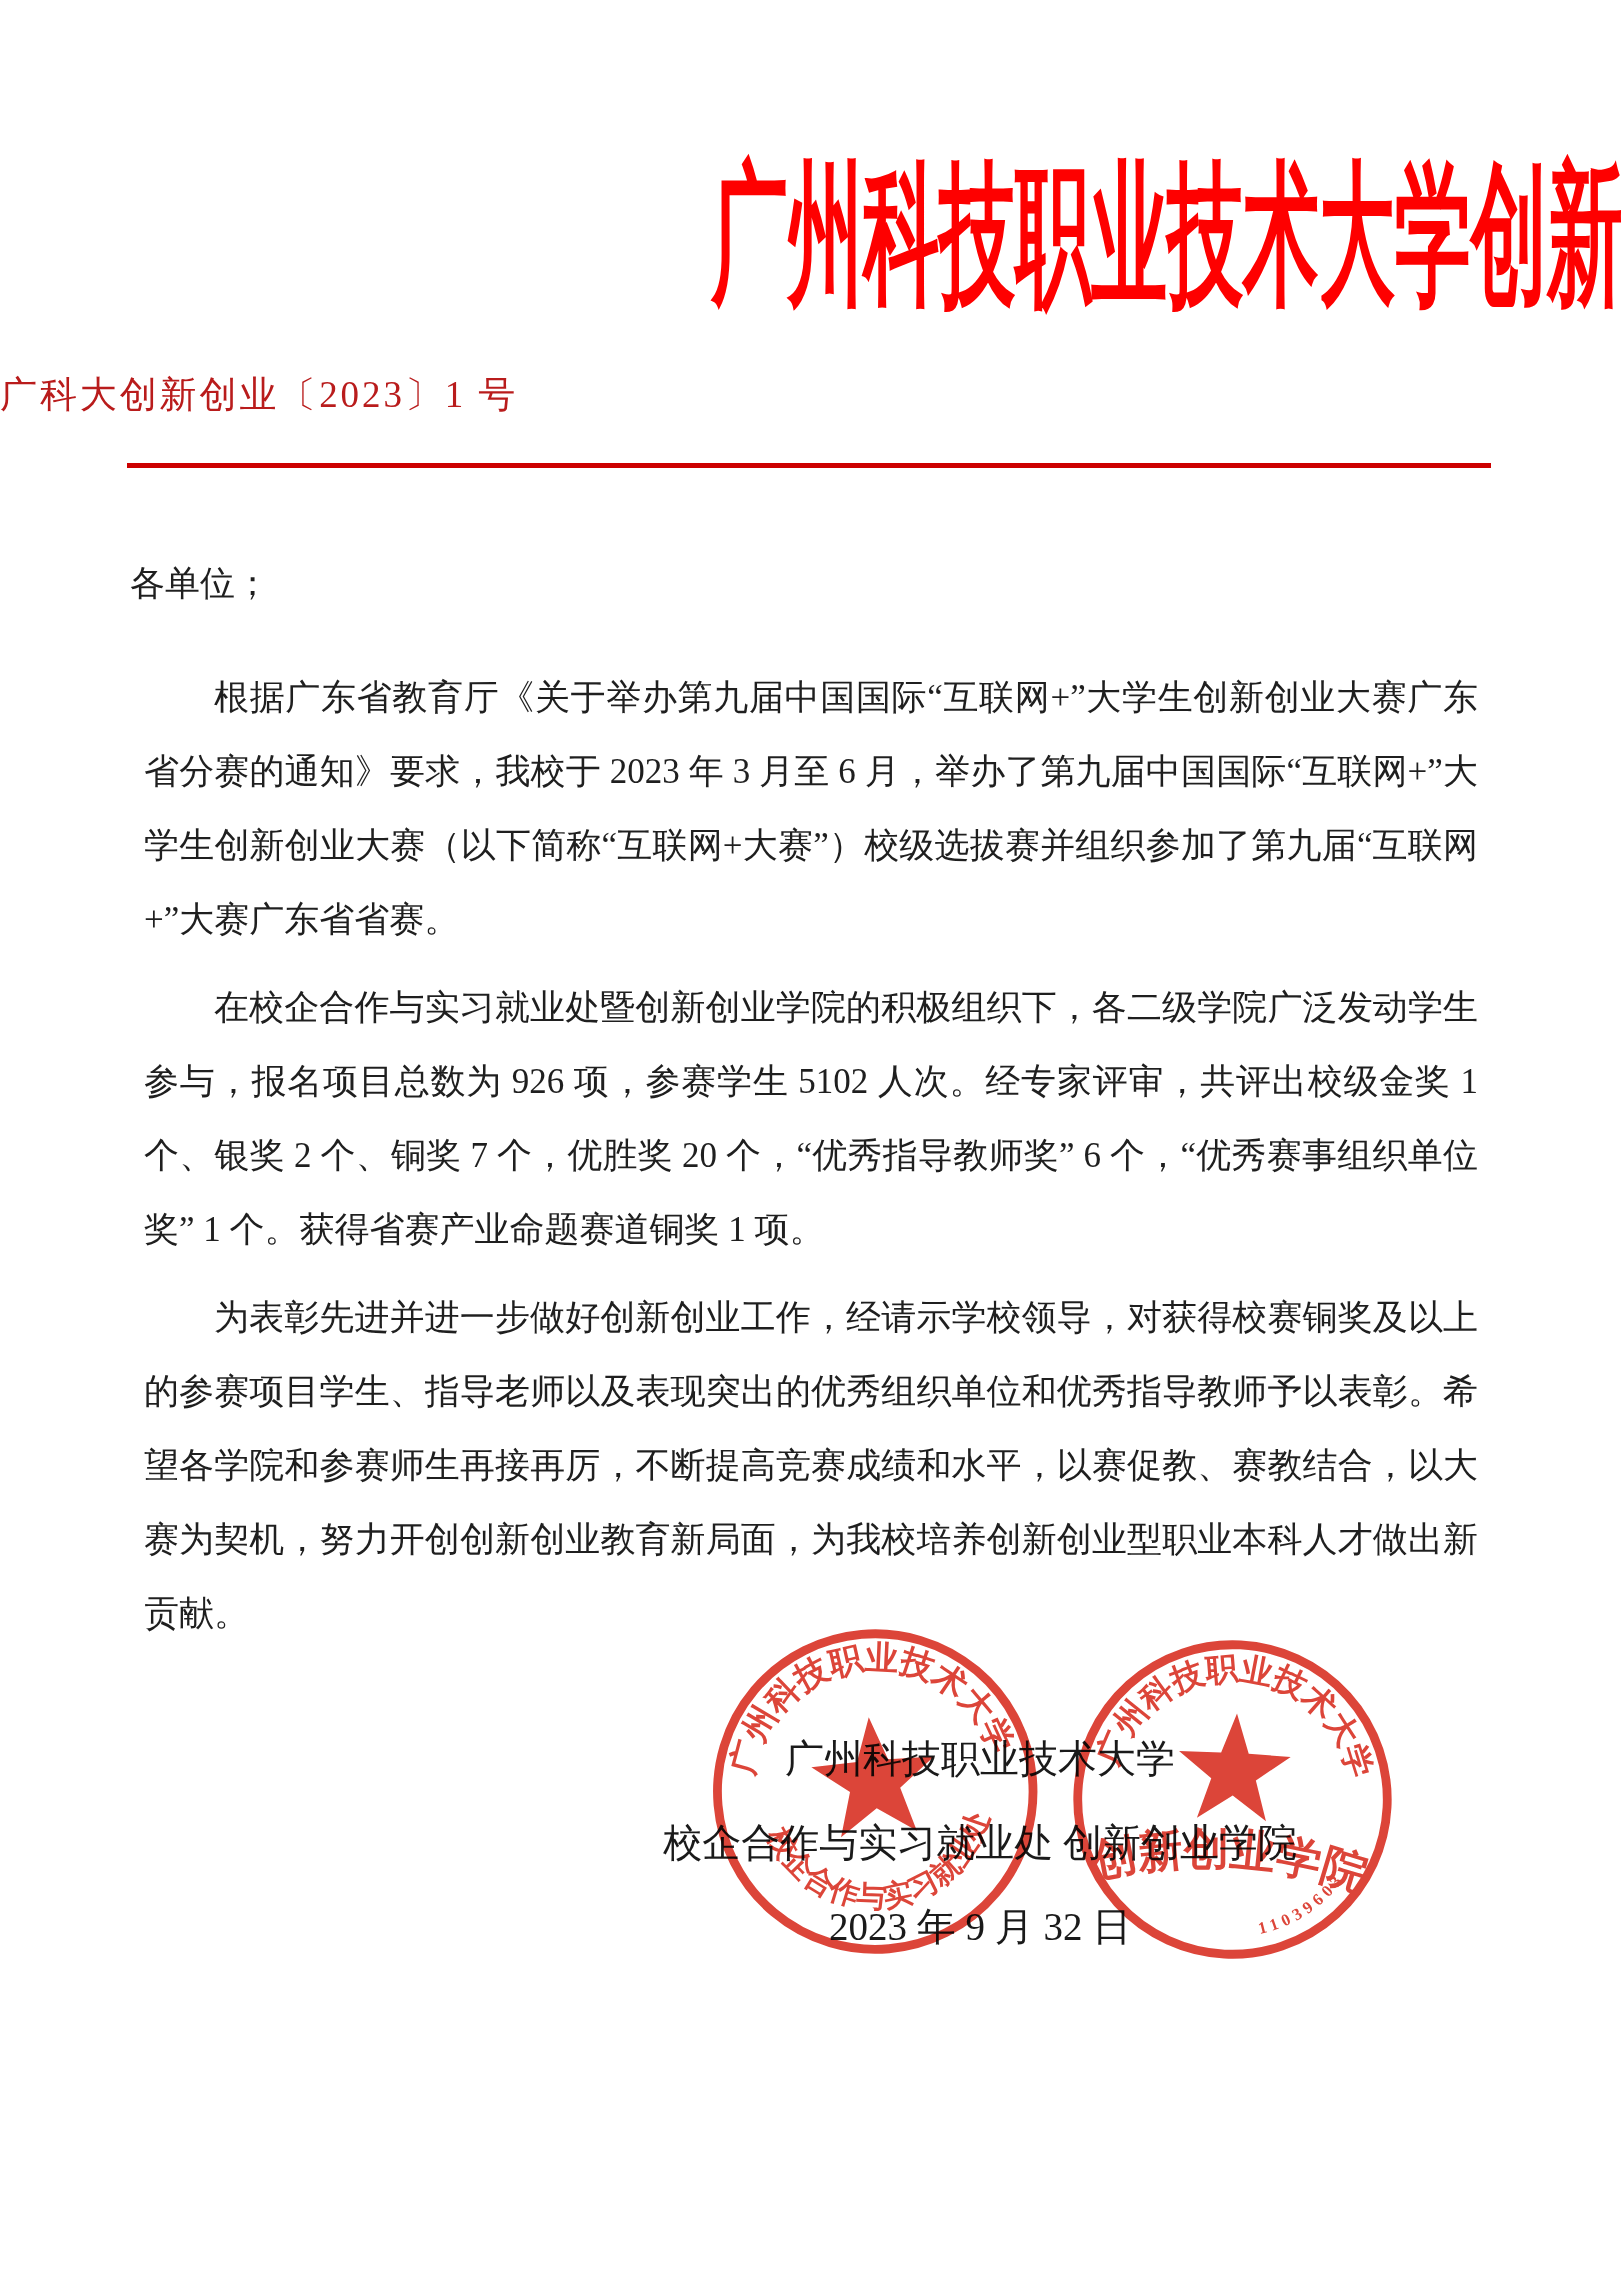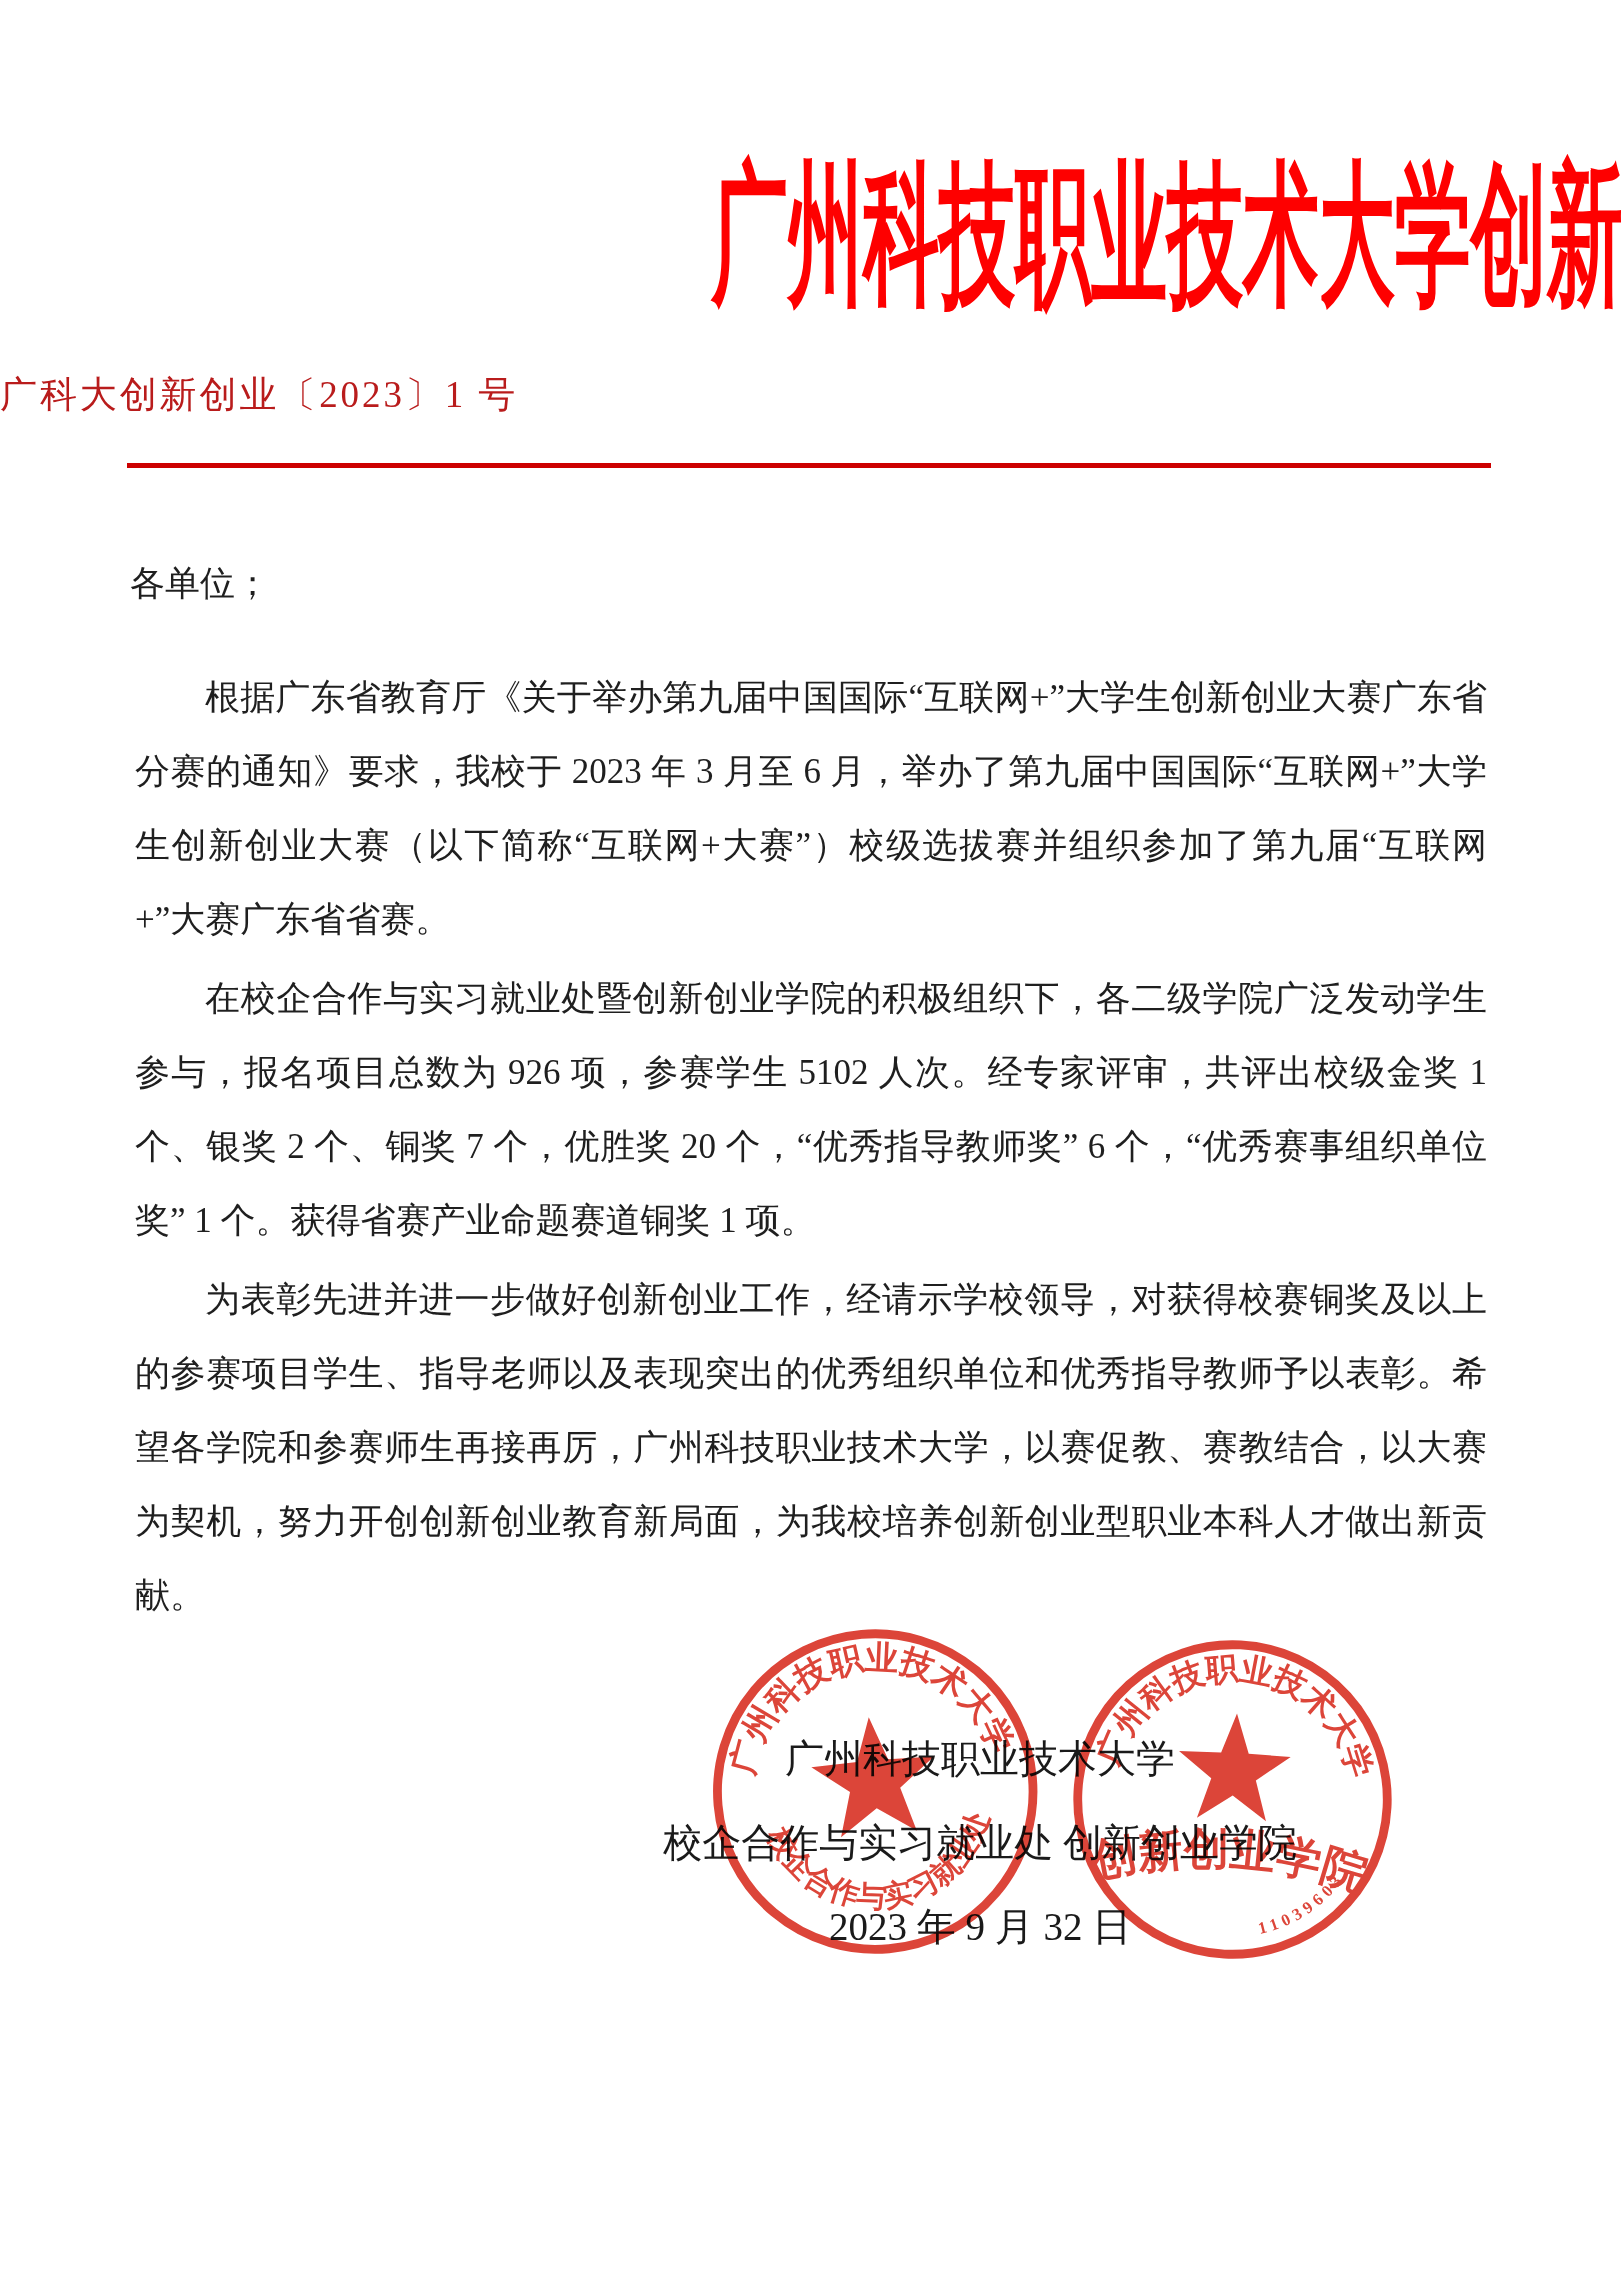--- a/index.html
+++ b/index.html
@@ -53,21 +53,21 @@
     position: absolute;
     top: 549px;
     left: 130px;
     width: 1362px;
     font-size: 35px;
     line-height: 74px;
     text-align: justify;
   }
   .salutation { margin: 0 0 38px 0; font-family: Liberation Mono, monospace; }
   .body-text p.para {
-    margin: 5px;
+    margin: 14px;
     text-indent: 2em;
   }
   .signature {
     position: absolute;
     top: 1717px;
     left: 622px;
     width: 716px;
     text-align: center;
     font-size: 39px;
     line-height: 84px;
@@ -92,21 +92,21 @@
   </div>
 
   <div class="doc-number">广科大创新创业〔2023〕1 号</div>
 
   <div class="red-rule"></div>
 
   <div class="body-text">
     <p class="salutation">各单位；</p>
     <p class="para">根据广东省教育厅《关于举办第九届中国国际“互联网+”大学生创新创业大赛广东省分赛的通知》要求，我校于 2023 年 3 月至 6 月，举办了第九届中国国际“互联网+”大学生创新创业大赛（以下简称“互联网+大赛”）校级选拔赛并组织参加了第九届“互联网+”大赛广东省省赛。</p>
     <p class="para">在校企合作与实习就业处暨创新创业学院的积极组织下，各二级学院广泛发动学生参与，报名项目总数为 926 项，参赛学生 5102 人次。经专家评审，共评出校级金奖 1 个、银奖 2 个、铜奖 7 个，优胜奖 20 个，“优秀指导教师奖” 6 个，“优秀赛事组织单位奖” 1 个。获得省赛产业命题赛道铜奖 1 项。</p>
-    <p class="para">为表彰先进并进一步做好创新创业工作，经请示学校领导，对获得校赛铜奖及以上的参赛项目学生、指导老师以及表现突出的优秀组织单位和优秀指导教师予以表彰。希望各学院和参赛师生再接再厉，广州科技职业技术大学，以赛促教、赛教结合，以大赛为契机，努力开创创新创业教育新局面，为我校培养创新创业型职业本科人才做出新贡献。</p>
+    <p class="para">为表彰先进并进一步做好创新创业工作，经请示学校领导，对获得校赛铜奖及以上的参赛项目学生、指导老师以及表现突出的优秀组织单位和优秀指导教师予以表彰。希望各学院和参赛师生再接再厉，不断提高竞赛成绩和水平，以赛促教、赛教结合，以大赛为契机，努力开创创新创业教育新局面，为我校培养创新创业型职业本科人才做出新贡献。</p>
   </div>
 
   <div class="signature">
     <div>广州科技职业技术大学</div>
     <div>校企合作与实习就业处 创新创业学院</div>
     <div>2023 年 9 月 32 日</div>
   </div>
 
   <svg class="stamp stamp-1" width="363" height="343" viewBox="0 0 370 350">
     <defs>

